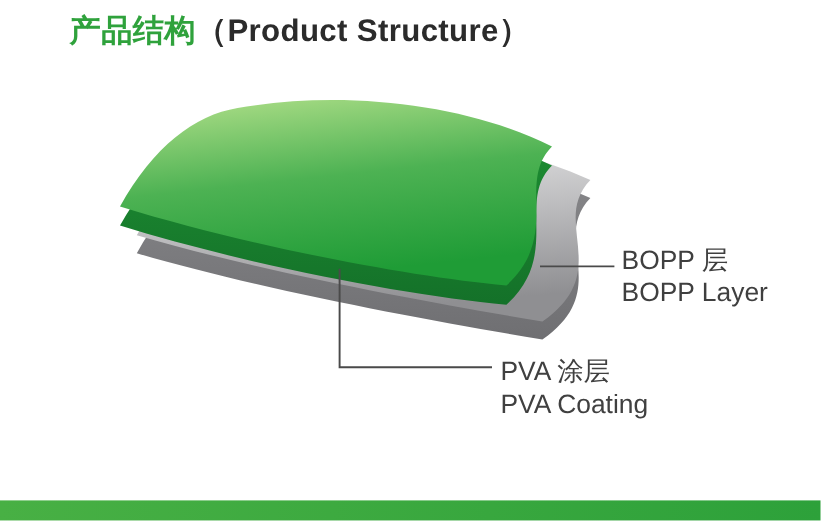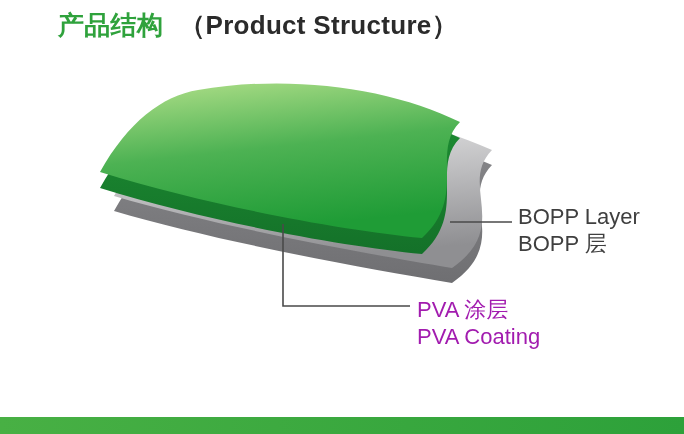--- a/index.html
+++ b/index.html
@@ -14,36 +14,36 @@
   .page-title {
     position: absolute;
     left: 10px;
     top: 8px;
     font-size: 26px;
     font-weight: bold;
     letter-spacing: 0.3px;
     white-space: nowrap;
   }
   .page-title .zh { color: #2fa23c; margin-left: 48px; }
-  .page-title .en { color: #2b2b2b; margin-left: 16px; }
+  .page-title .en { color: #2b2b2b; }
   .diagram-svg {
     position: absolute;
     left: 0; top: 0;
     width: 684px; height: 434px;
   }
   .callout-label {
     position: absolute;
     font-size: 22px;
     line-height: 27px;
     font-weight: 500;
     white-space: nowrap;
   }
   .callout-label .line { display: block; }
   .label-bopp { left: 518px; top: 203px; color: #3f3f3f; }
-  .label-pva  { left: 417px; top: 296px; color: #a21caf; }
+  .label-pva  { left: 417px; top: 296px; color: #404040; }
   .footer-bar {
     position: absolute;
     left: 0; bottom: 0;
     width: 100%;
     height: 17px;
     background: linear-gradient(90deg, #48b044 0%, #2da13a 100%);
   }
 </style>
 </head>
 <body>
@@ -80,22 +80,22 @@
     <path fill="url(#grayTopGrad)" d="M 114 196 C 142 146, 176 120, 212 114 C 304 98, 406 112, 492 150 C 458 185, 512 226, 452 268 C 356 252, 216 226, 114 196 Z"></path>
 
     <path fill="url(#greenSideGrad)" d="M 100 188 C 128 138, 162 112, 198 106 C 290 90, 392 104, 460 138 C 430 168, 468 212, 422 254 C 340 246, 210 222, 100 188 Z"></path>
     <path fill="url(#greenTopGrad)" d="M 100 172 C 128 122, 162 96, 198 90 C 290 74, 392 88, 460 122 C 430 152, 468 196, 422 238 C 340 230, 210 206, 100 172 Z"></path>
 
     <path stroke="#4a4a4a" stroke-width="1.6" fill="none" d="M 450 222 L 512 222"></path>
     <path stroke="#4a4a4a" stroke-width="1.6" fill="none" d="M 283 224 L 283 306 L 410 306"></path>
   </svg>
 
   <div class="callout-label label-bopp">
+    <span class="line">BOPP 层</span>
     <span class="line">BOPP Layer</span>
-    <span class="line">BOPP 层</span>
   </div>
 
   <div class="callout-label label-pva">
     <span class="line">PVA 涂层</span>
     <span class="line">PVA Coating</span>
   </div>
 
   <div class="footer-bar"></div>
 
 </div>

